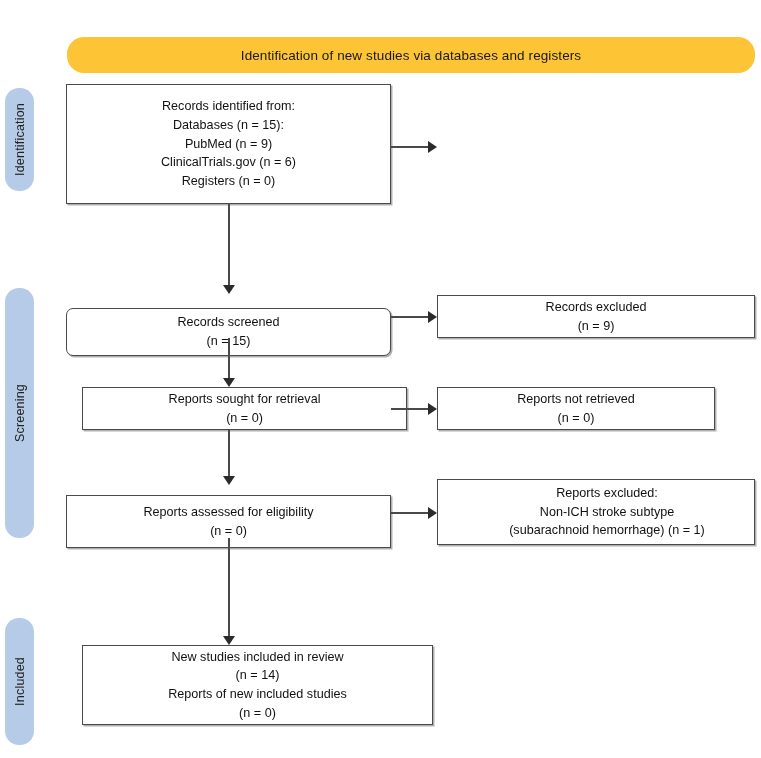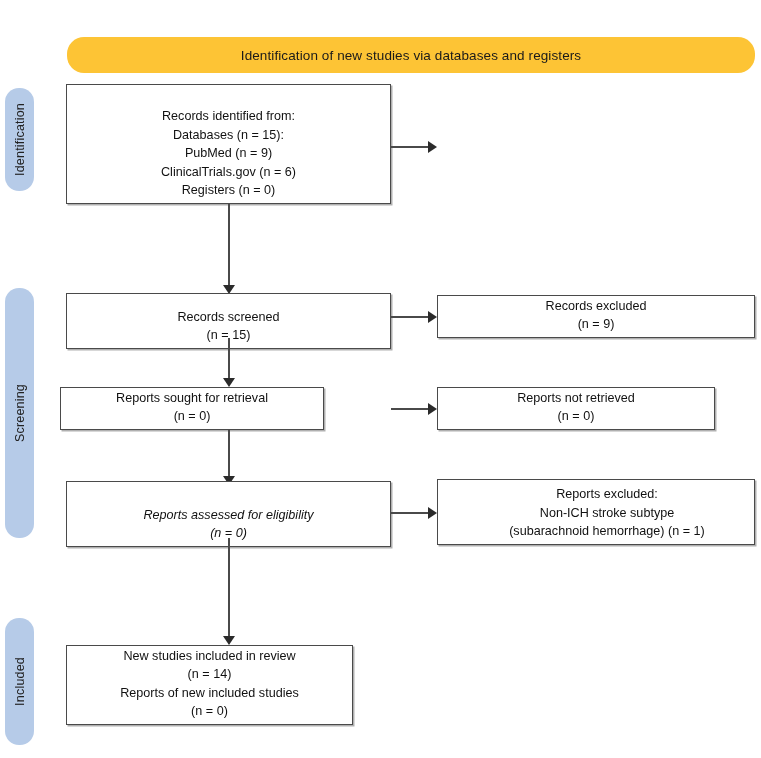--- a/index.html
+++ b/index.html
@@ -64,46 +64,46 @@
   #stage-included       { top: 618px; height: 127px; }
 
   
   .fbox {
     position: absolute;
     box-sizing: border-box;
     background: #ffffff;
     border: 1.4px solid #4a4a4a;
     box-shadow: 1.5px 1.5px 0 0 #b0b0b0;
     display: flex;
-    align-items: flex-end;
+    align-items: center;
     justify-content: center;
     text-align: center;
     padding: 3px 6px;
   }
   .fbox .box-text {
     font-size: 12.6px;
     line-height: 1.48;
     color: #111111;
     white-space: pre-line;
   }
 
   
   #box-records-identified { left: 66px;  top: 84px;  width: 325px; height: 120px; }
   #box-records-removed    { left: 437px; top: 89px;  width: 318px; height: 110px; }
   
-  #box-records-screened   { left: 66px;  top: 293px; width: 325px; height: 56px; }
+  #box-records-screened   { left: 66px;  top: 308px; width: 325px; height: 48px; border-radius: 7px; }
   #box-records-excluded   { left: 437px; top: 295px; width: 318px; height: 43px; }
   
-  #box-reports-sought     { left: 60px;  top: 387px; width: 264px; height: 43px; }
+  #box-reports-sought     { left: 82px;  top: 387px; width: 325px; height: 43px; }
   #box-reports-not-retrieved { left: 437px; top: 387px; width: 278px; height: 43px; }
   
-  #box-reports-assessed   { left: 66px;  top: 481px; width: 325px; height: 66px; font-style: italic; }
+  #box-reports-assessed   { left: 66px;  top: 495px; width: 325px; height: 53px; }
   #box-reports-excluded   { left: 437px; top: 479px; width: 318px; height: 66px; padding-left: 28px; }
   
-  #box-new-studies        { left: 66px;  top: 645px; width: 287px; height: 80px; }
+  #box-new-studies        { left: 82px;  top: 645px; width: 351px; height: 80px; }
 
   
   .conn {
     position: absolute;
     background: #4a4a4a;
   }
   .conn-v { width: 1.6px; }
   .conn-h { height: 1.6px; }
 
   .arrow-down {

